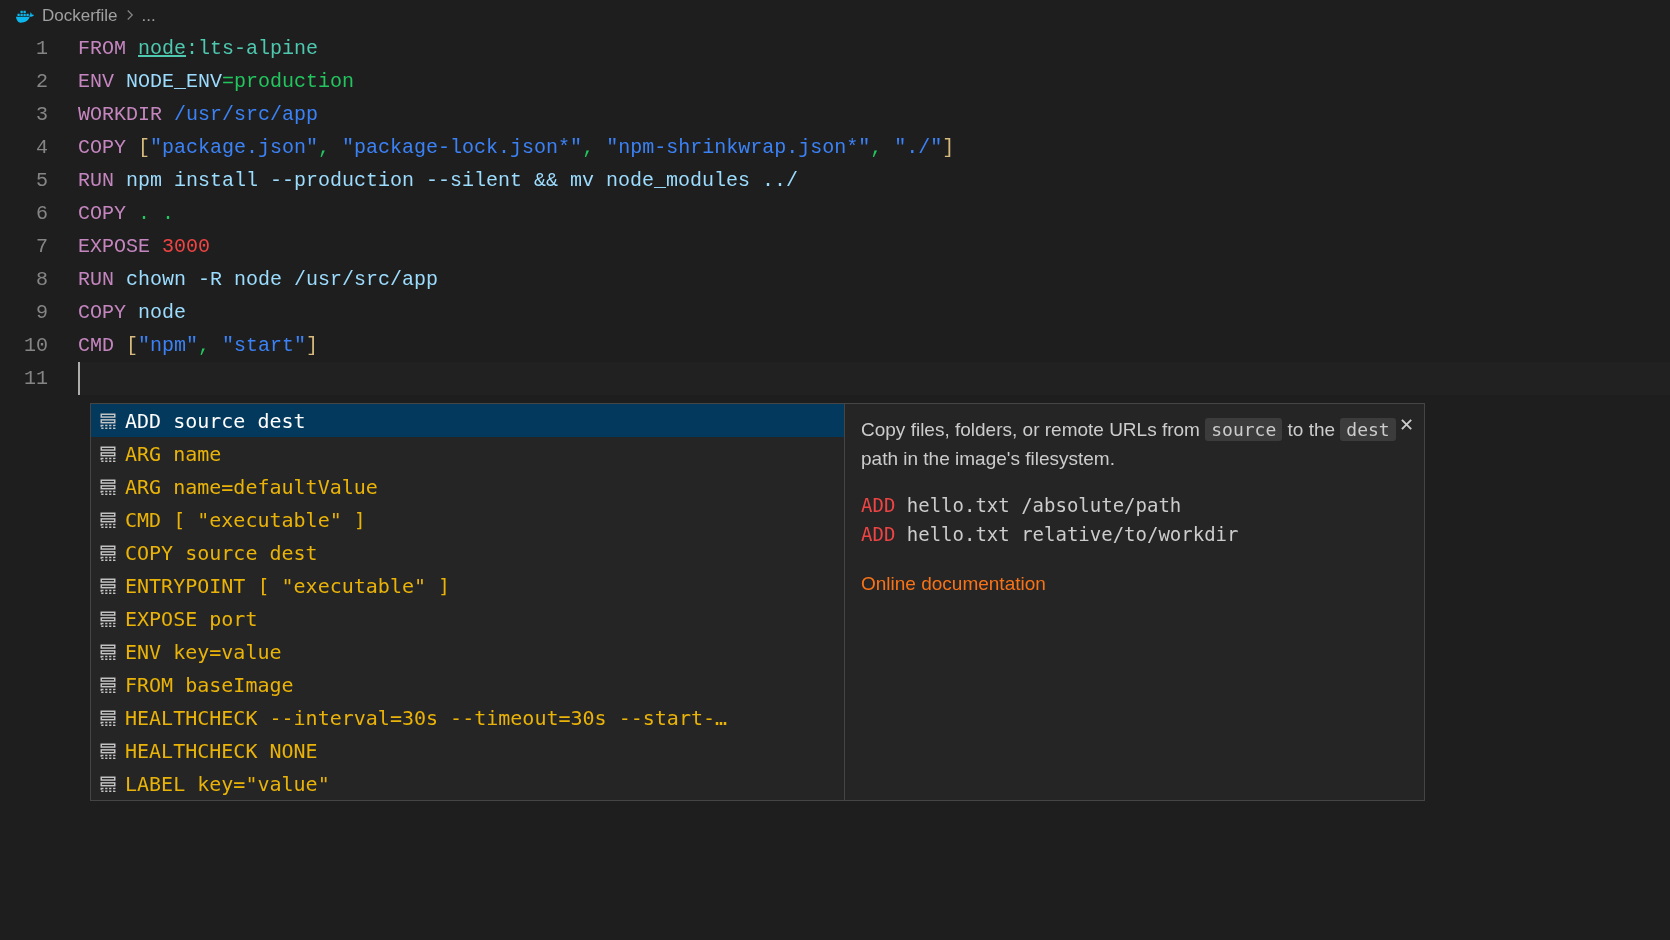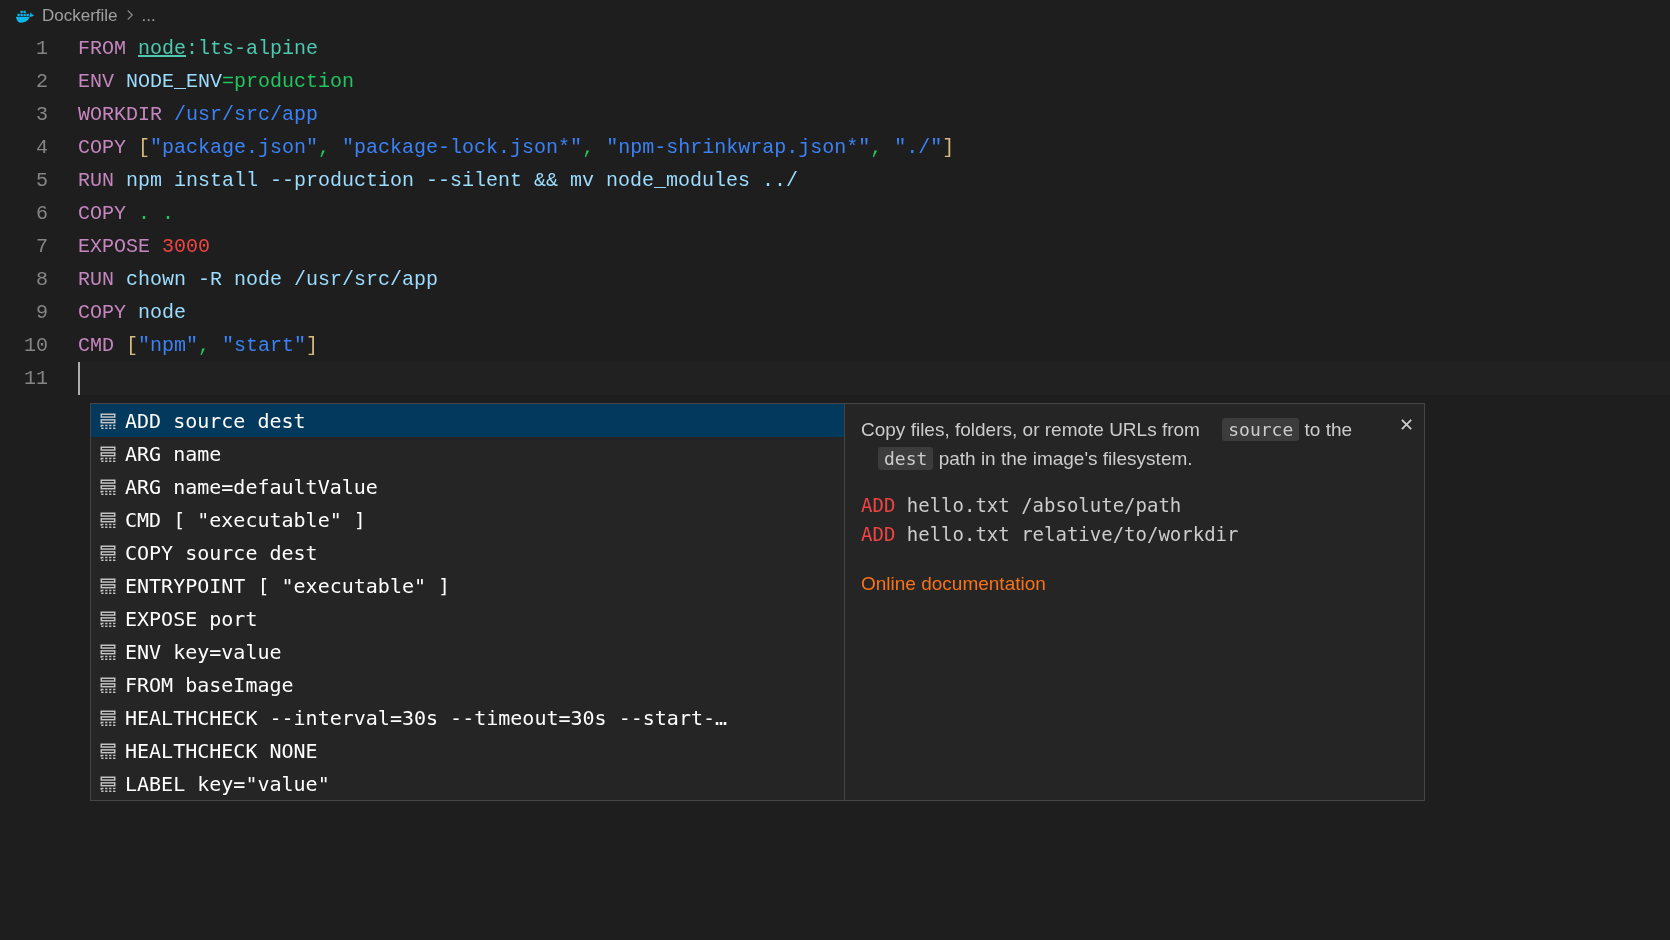--- a/index.html
+++ b/index.html
@@ -83,21 +83,21 @@
       max-width: 1340px;
     }
     .suggest-list {
       width: 753px;
     }
     .suggest-row {
       display: flex;
       align-items: center;
       height: 33px;
       padding: 0 6px;
-      color: #ffffff;
+      color: #eab308;
       font-family: Consolas, monospace;
     }
     .suggest-row.selected {
       background: #04395e;
       color: #ffffff;
     }
     .suggest-icon {
       width: 22px;
       display:flex;
       align-items:center;
@@ -124,21 +124,20 @@
       color: #cccccc;
       cursor: pointer;
       font-size: 18px;
     }
     .code-inline {
       font-family: Consolas, monospace;
       background: #3c3c3c;
       padding: 1px 6px;
       border-radius: 3px;
       font-size: 18px;
-      margin-left: 17px;
     }
     .example-block {
       font-family: Consolas, monospace;
       margin-top: 18px;
       line-height: 1.55;
       white-space: pre;
     }
     .example-block .kw { color: #ef4444; }
     .doc-link {
       color: #f97316;

